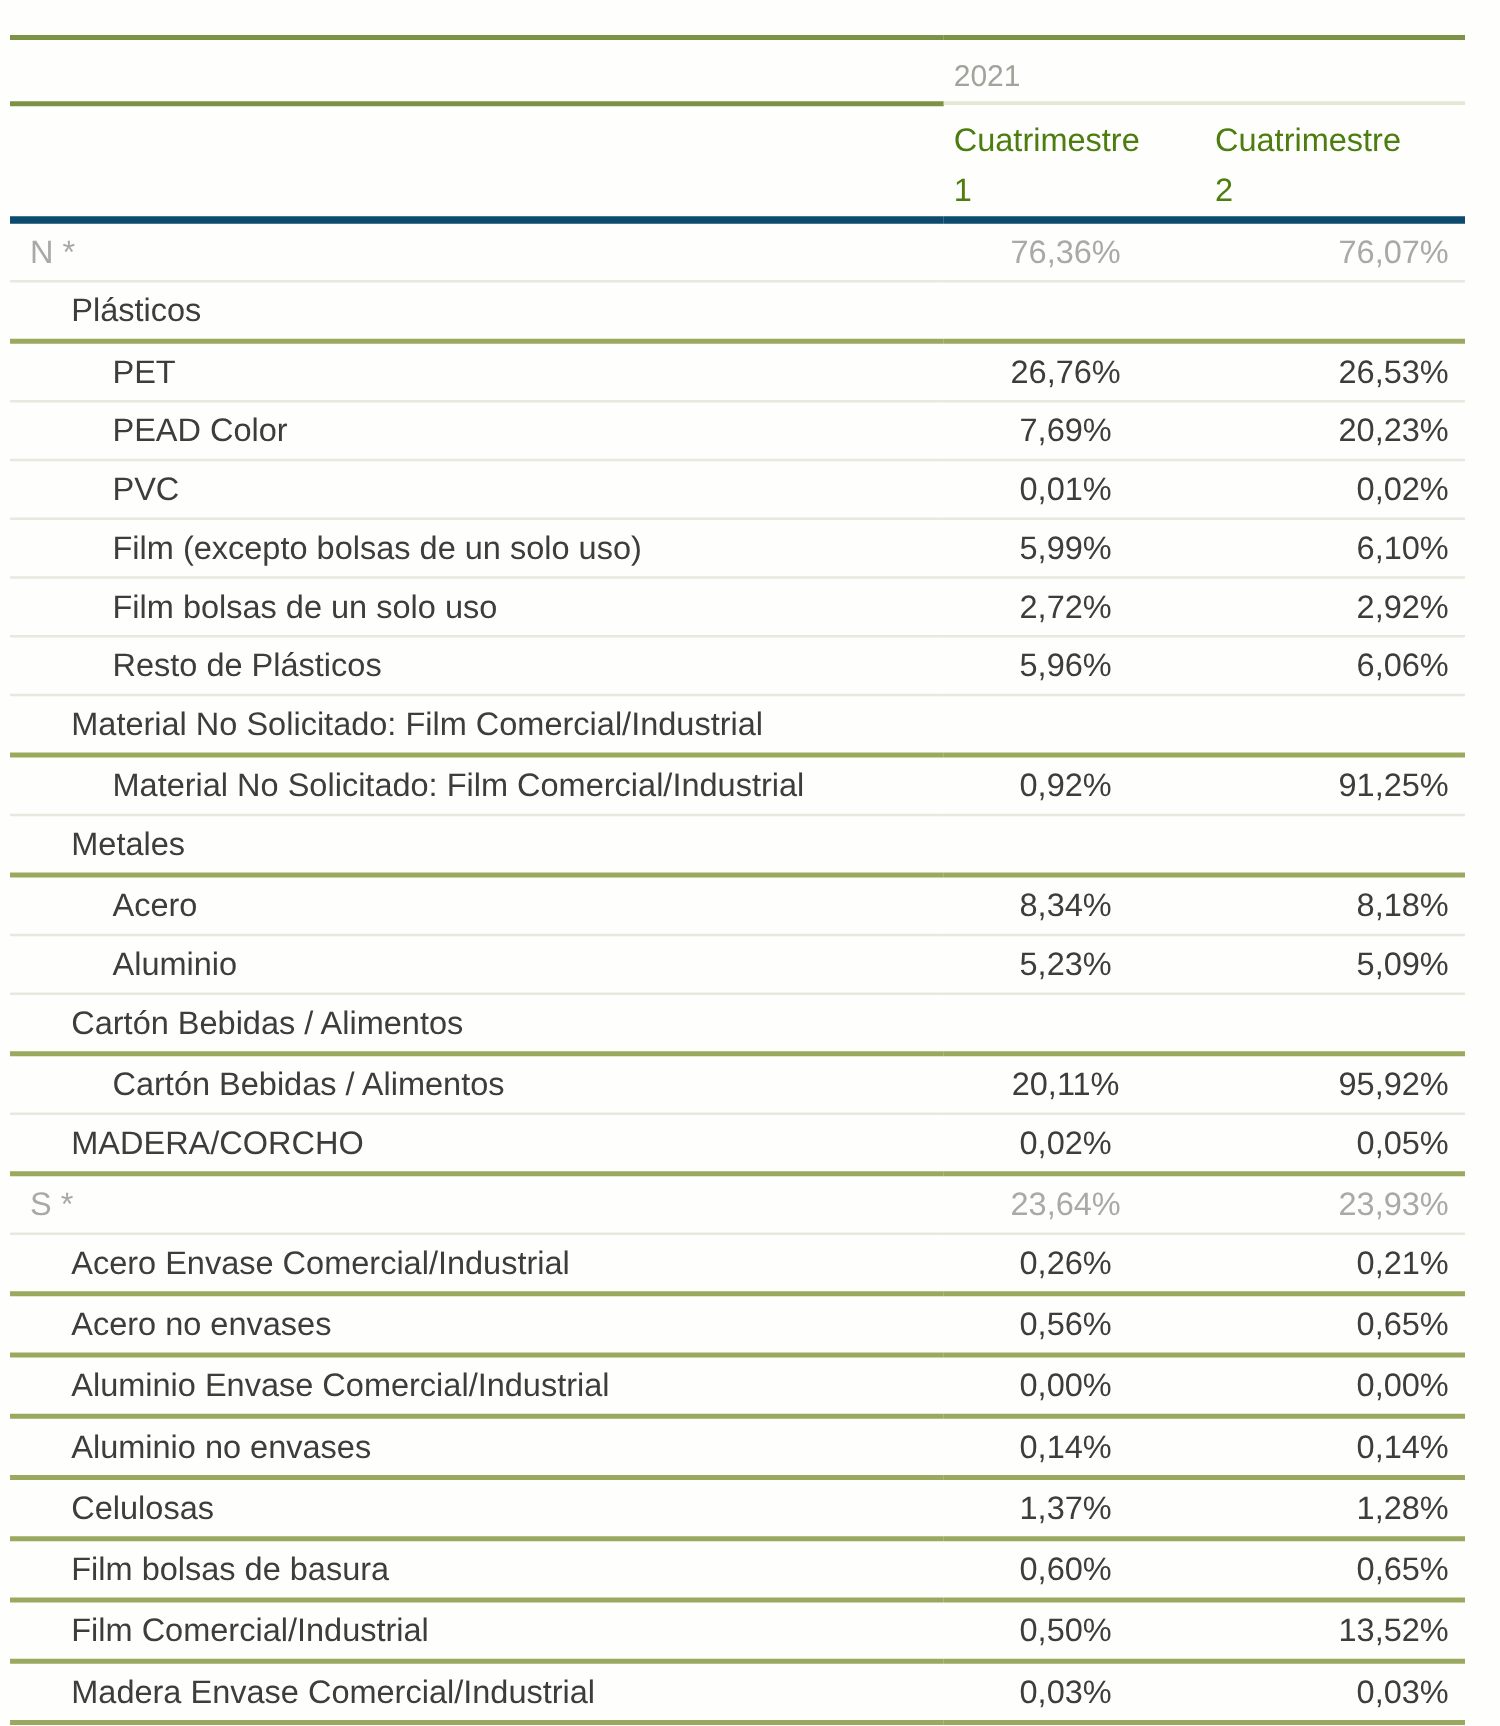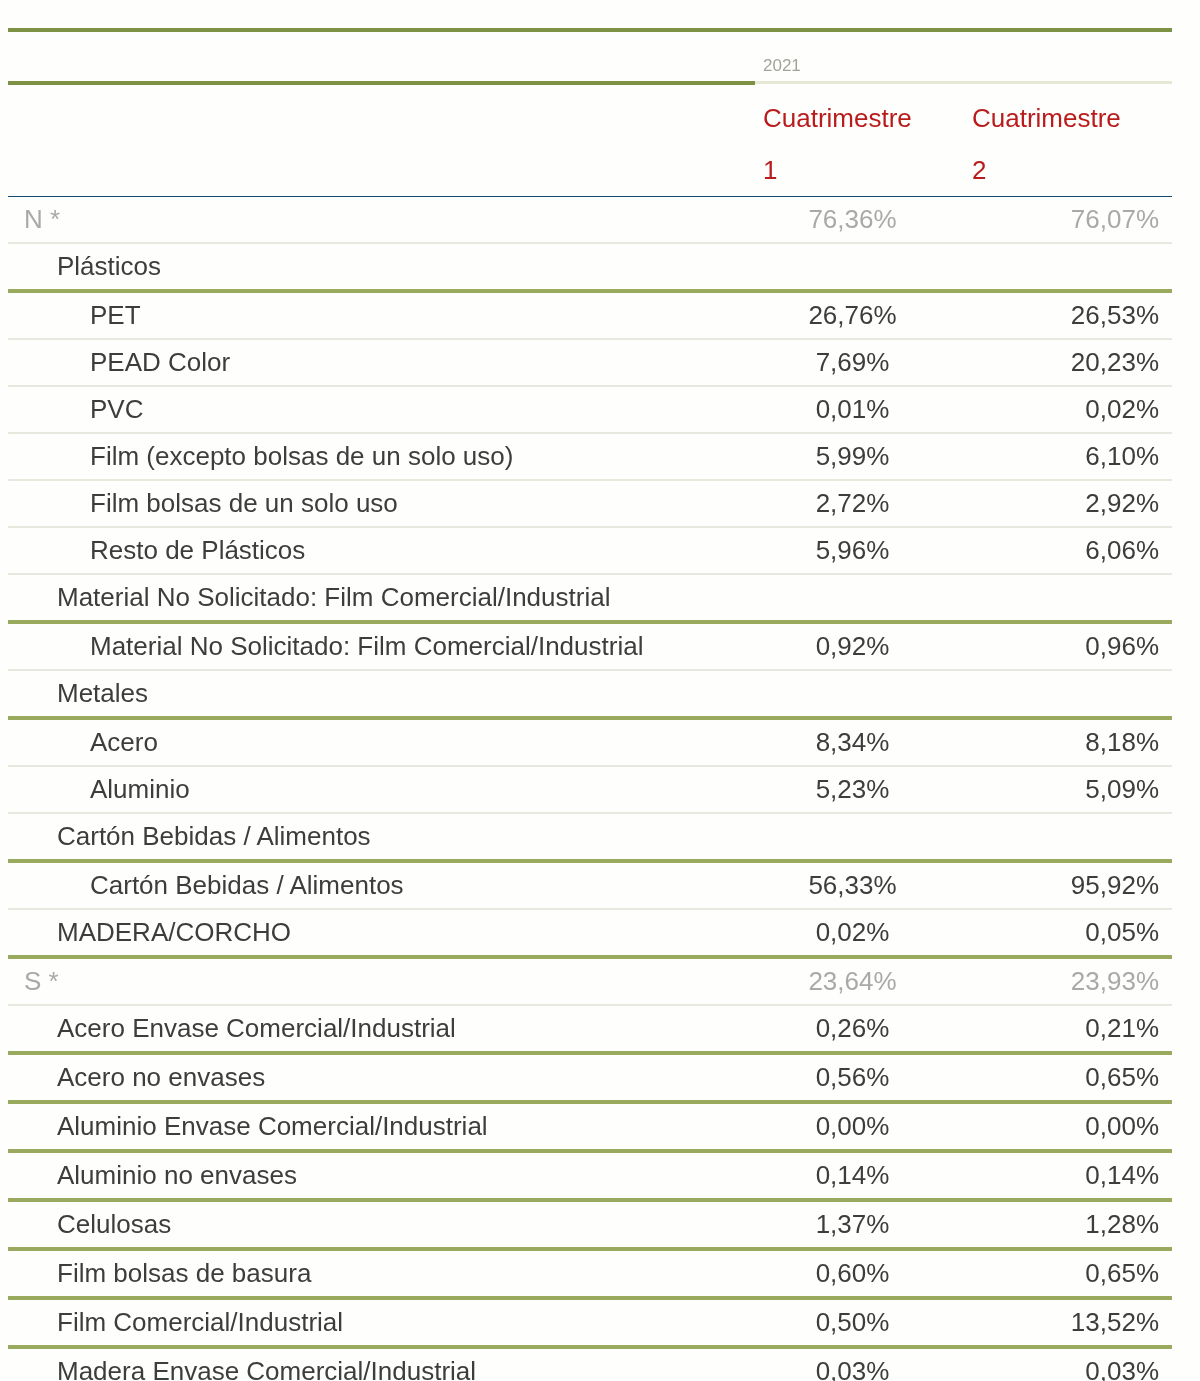--- a/index.html
+++ b/index.html
@@ -18,27 +18,27 @@
     width:1164px;
     font-size:26px;
   }
   td { padding:0; margin:0; overflow:hidden; white-space:nowrap; vertical-align:middle; }
 
   
   .year-row td { border-top:4px solid #7e9246; height:44px; }
   .year-row td.label-cell { border-bottom:4px solid #7e9246; }
   .year-row td.year-cell {
     border-bottom:3px solid #e6e8d3;
-    color:#a2a49b; padding-left:8px; font-size:17px;
+    color:#a2a49b; padding-left:8px; font-size:24px;
     vertical-align:bottom; padding-bottom:5px;
   }
   .colhead-row td {
-    border-bottom:1px solid #0c4a6e;
+    border-bottom:6px solid #0c4a6e;
     height:80px; vertical-align:top; padding-top:8px;
-    color:#b91c1c; line-height:52px;
+    color:#4d7c0f; line-height:40px;
   }
   .colhead-row td.c1 { padding-left:8px; }
   .colhead-row td.c2 { padding-left:12px; }
   .colhead-row span { display:inline-block; width:168px; white-space:normal; }
 
   
   tbody td { height:45px; }
   tr.lvl0 td.label { padding-left:16px; }
   tr.lvl1 td.label { padding-left:49px; }
   tr.lvl2 td.label { padding-left:82px; }
@@ -112,21 +112,21 @@
           <td class="val v2">6,06%</td>
         </tr>
         <tr class="lvl1 b-thick">
           <td class="label">Material No Solicitado: Film Comercial/Industrial</td>
           <td class="val v1"></td>
           <td class="val v2"></td>
         </tr>
         <tr class="lvl2 b-thin">
           <td class="label">Material No Solicitado: Film Comercial/Industrial</td>
           <td class="val v1">0,92%</td>
-          <td class="val v2">0,96%</td>
+          <td class="val v2">91,25%</td>
         </tr>
         <tr class="lvl1 b-thick">
           <td class="label">Metales</td>
           <td class="val v1"></td>
           <td class="val v2"></td>
         </tr>
         <tr class="lvl2 b-thin">
           <td class="label">Acero</td>
           <td class="val v1">8,34%</td>
           <td class="val v2">8,18%</td>
@@ -136,21 +136,21 @@
           <td class="val v1">5,23%</td>
           <td class="val v2">5,09%</td>
         </tr>
         <tr class="lvl1 b-thick">
           <td class="label">Cartón Bebidas / Alimentos</td>
           <td class="val v1"></td>
           <td class="val v2"></td>
         </tr>
         <tr class="lvl2 b-thin">
           <td class="label">Cartón Bebidas / Alimentos</td>
-          <td class="val v1">56,33%</td>
+          <td class="val v1">20,11%</td>
           <td class="val v2">95,92%</td>
         </tr>
         <tr class="lvl1 b-thick">
           <td class="label">MADERA/CORCHO</td>
           <td class="val v1">0,02%</td>
           <td class="val v2">0,05%</td>
         </tr>
         <tr class="lvl0 b-thin muted">
           <td class="label">S *</td>
           <td class="val v1">23,64%</td>

